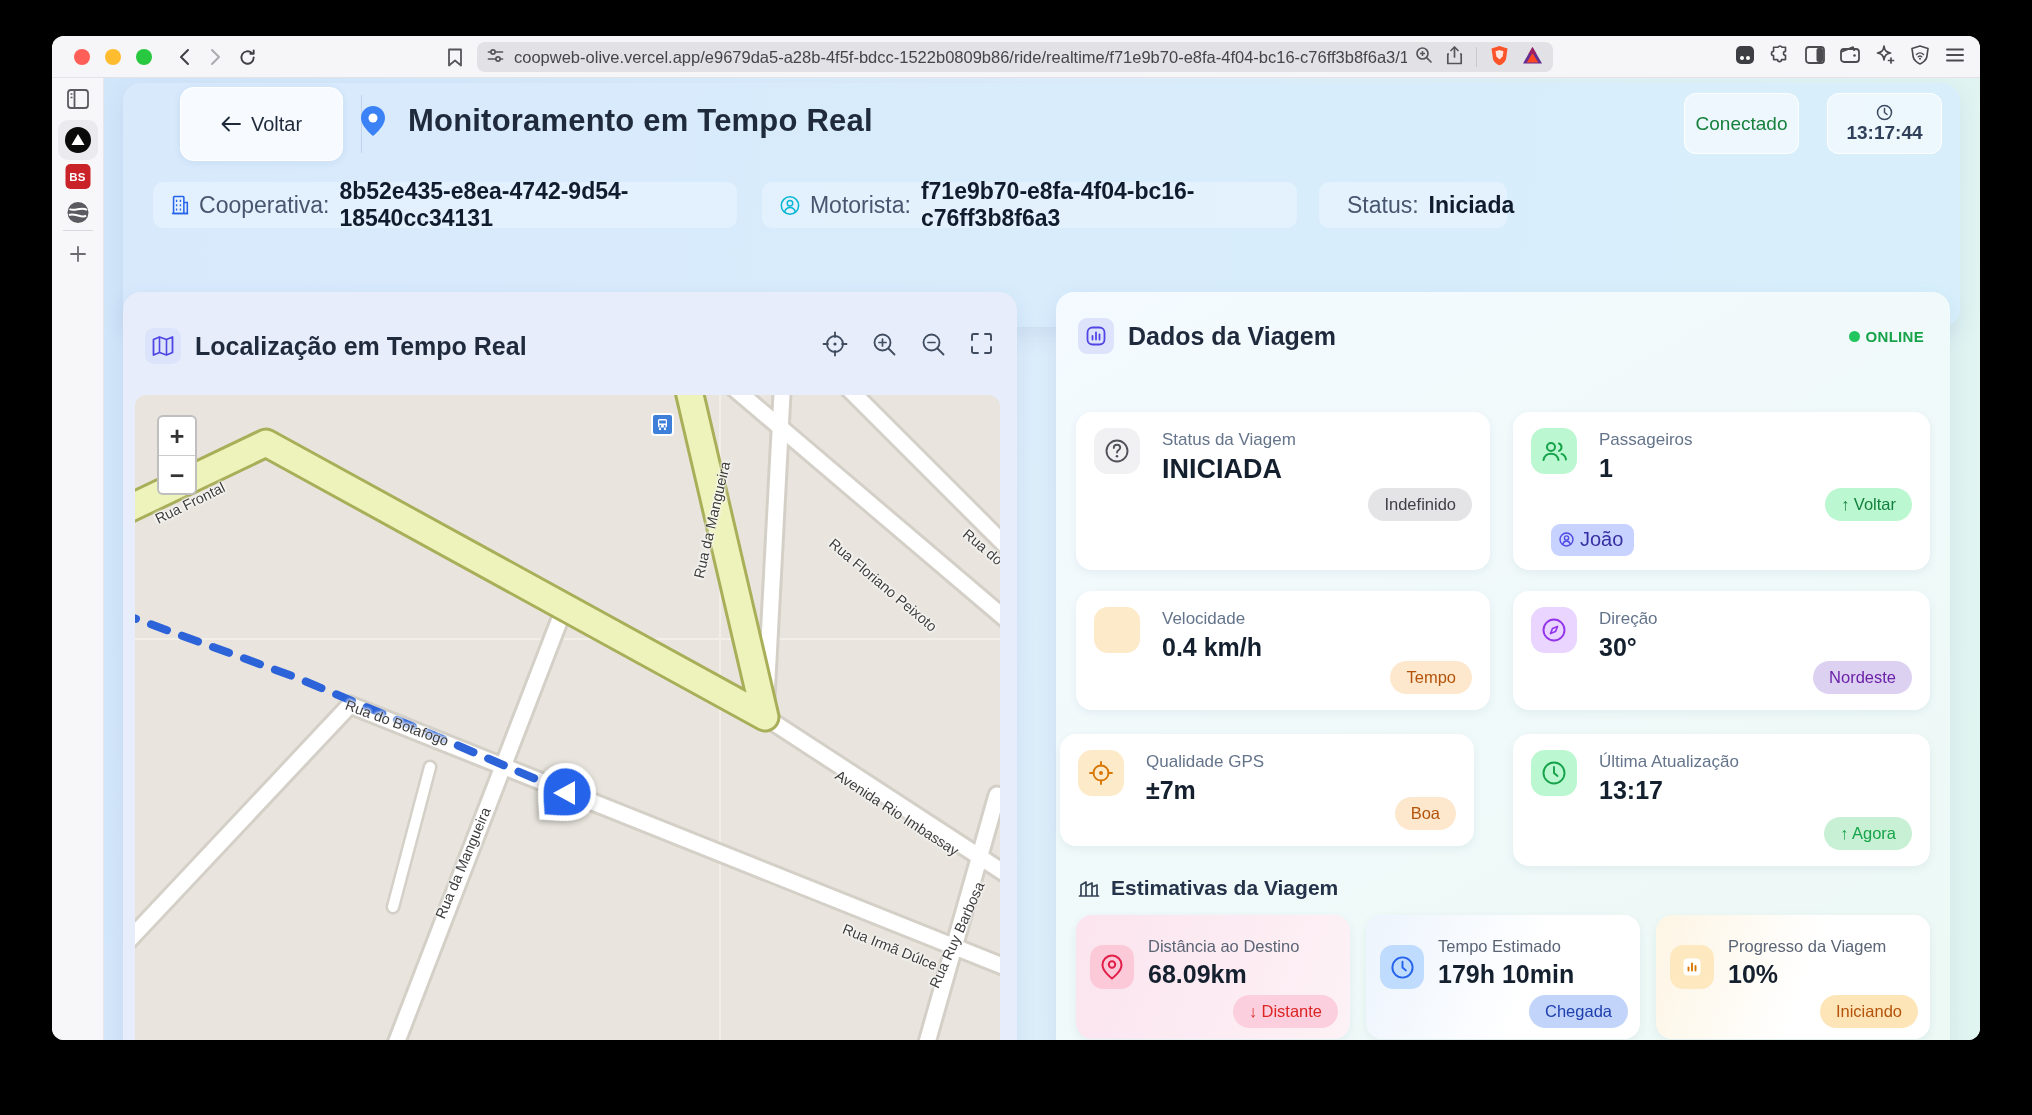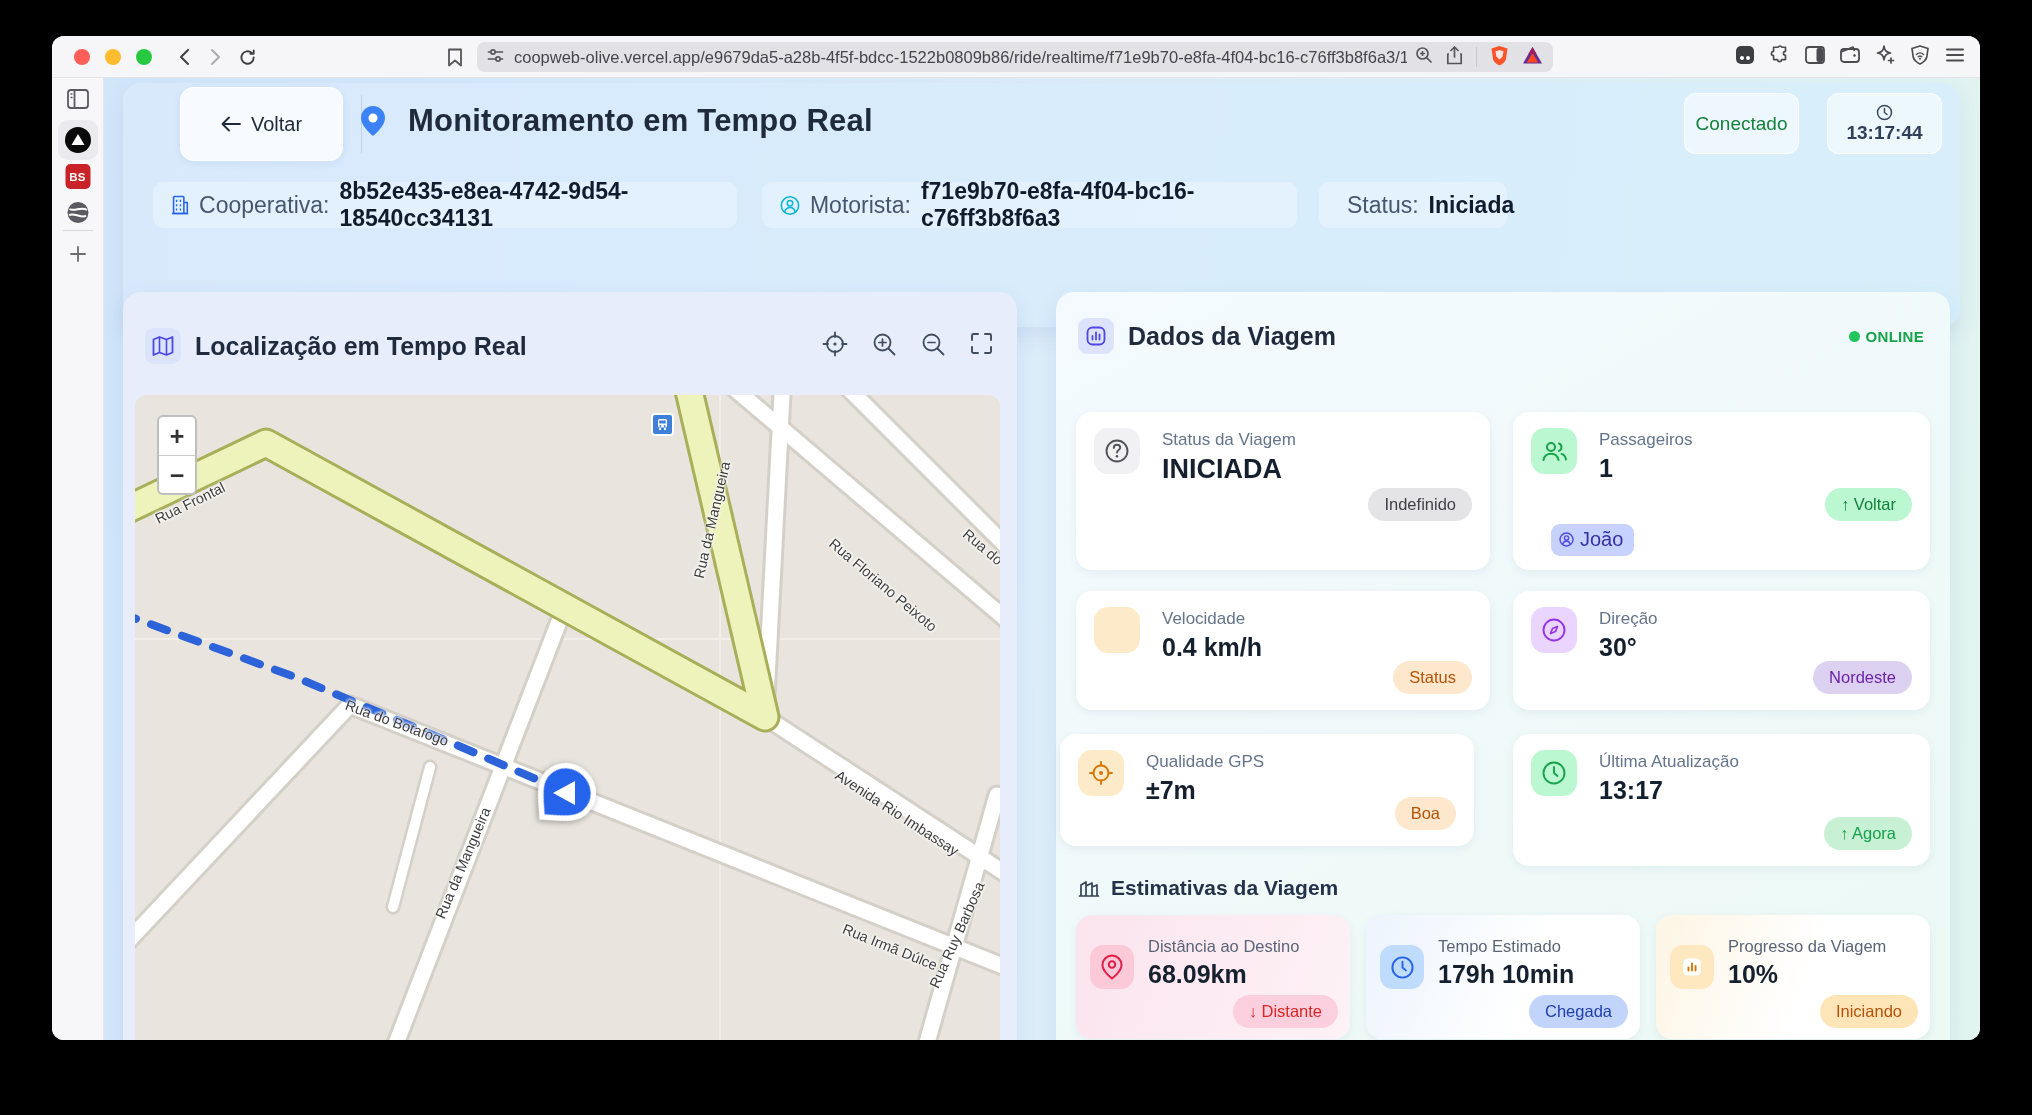--- a/index.html
+++ b/index.html
@@ -495,21 +495,21 @@
               <path d="M3.8 12 C4.5 9.8 6 9 7.5 9 C9 9 10.5 9.8 11.2 12" fill="none" stroke="#4f46e5" stroke-width="1.3" stroke-linecap="round"></path>
             </svg>
           <span>João</span>
         </div>
       </div>
 
       <div class="card" style="left:20px;top:299px;width:414px;height:119px">
         <div class="isq" style="background:#fdeac8"></div>
         <div class="lbl">Velocidade</div>
         <div class="val">0.4 km/h</div>
-        <div class="badge" style="right:18px;bottom:16px;background:#fde8cd;color:#b45309">Status</div>
+        <div class="badge" style="right:18px;bottom:16px;background:#fde8cd;color:#b45309">Tempo</div>
       </div>
       <div class="card" style="left:457px;top:299px;width:417px;height:119px">
         <div class="isq" style="background:#e9d5ff">
           <svg width="26" height="26" viewBox="0 0 26 26">
               <circle cx="13" cy="13" r="10.5" fill="none" stroke="#9333ea" stroke-width="1.9"></circle>
               <path d="M16.5 9.5 L14.5 14.5 L9.5 16.5 L11.5 11.5 Z" fill="none" stroke="#9333ea" stroke-width="1.7" stroke-linejoin="round"></path>
             </svg>
         </div>
         <div class="lbl">Direção</div>
         <div class="val">30°</div>

